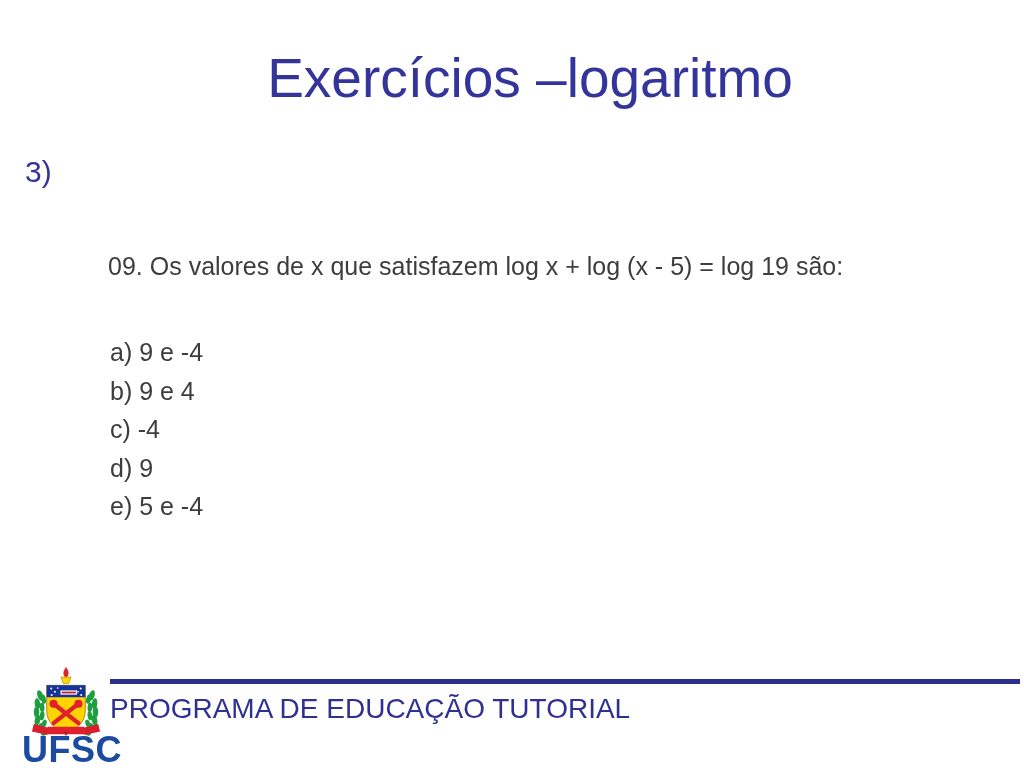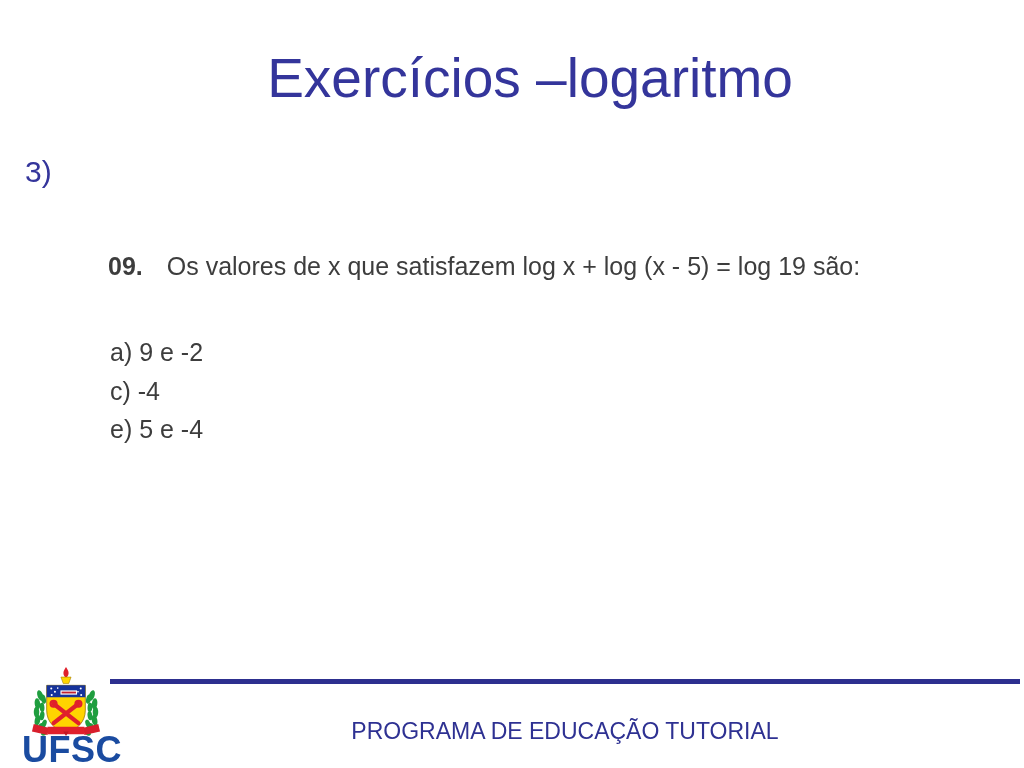--- a/index.html
+++ b/index.html
@@ -29,44 +29,43 @@
     color: #34359B;
   }
   .question {
     position: absolute;
     left: 108px;
     top: 252px;
     font-size: 25px;
     color: #3d3d3d;
     white-space: nowrap;
   }
-  .question .qnum { font-weight: bold; margin-right: 24px; }
+  .question .qnum { font-weight: normal; margin-right: 7px; }
   .options {
     position: absolute;
     left: 110px;
     top: 333px;
     font-size: 25px;
     color: #3d3d3d;
     line-height: 38.5px;
   }
   .footer-rule {
     position: absolute;
     left: 110px;
     top: 679px;
     width: 910px;
     height: 5px;
     background: #2D2F8F;
   }
   .footer-text {
     position: absolute;
     left: 110px;
-    top: 717px;
+    top: 694px;
     width: 910px;
-    text-align: center;
-    font-size: 23px;
+    font-size: 28px;
     line-height: 29px;
     color: #2E3192;
   }
   .logo {
     position: absolute;
     left: 22px;
     top: 666px;
     width: 88px;
     text-align: center;
   }
@@ -86,22 +85,24 @@
 
   <div class="slide-title">Exercícios –logaritmo</div>
 
   <div class="section-label">3)</div>
 
   <div class="question">
     <span class="qnum">09.</span><span>Os valores de x que satisfazem log x + log (x - 5) = log 19 são:</span>
   </div>
 
   <div class="options">
-    <div>a) 9 e -2</div>
+    <div>a) 9 e -4</div>
+    <div>b) 9 e 4</div>
     <div>c) -4</div>
+    <div>d) 9</div>
     <div>e) 5 e -4</div>
   </div>
 
   <div class="footer-rule"></div>
 
   <div class="footer-text">
     <div>PROGRAMA DE EDUCAÇÃO TUTORIAL</div>
   </div>
 
   <div class="logo">

